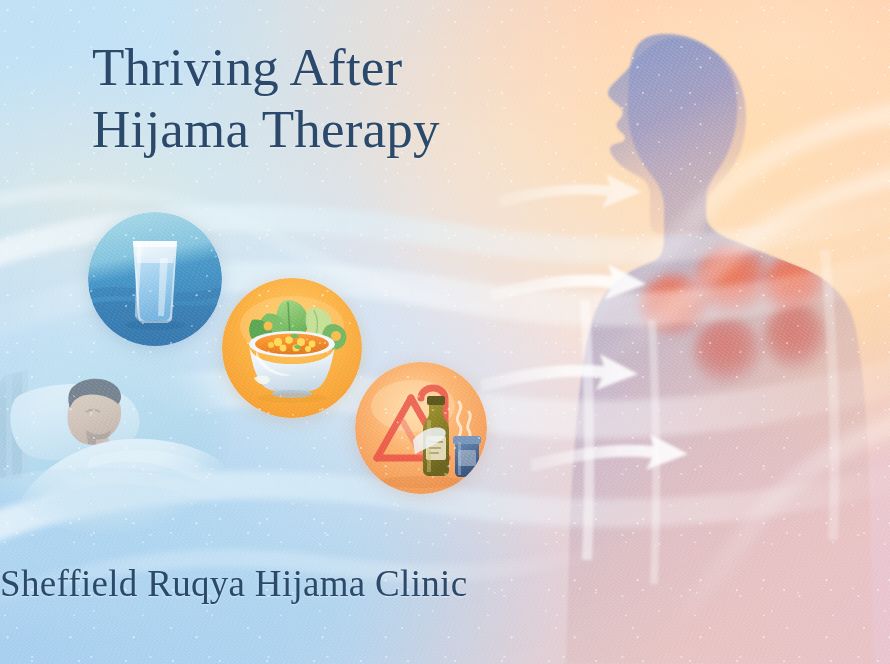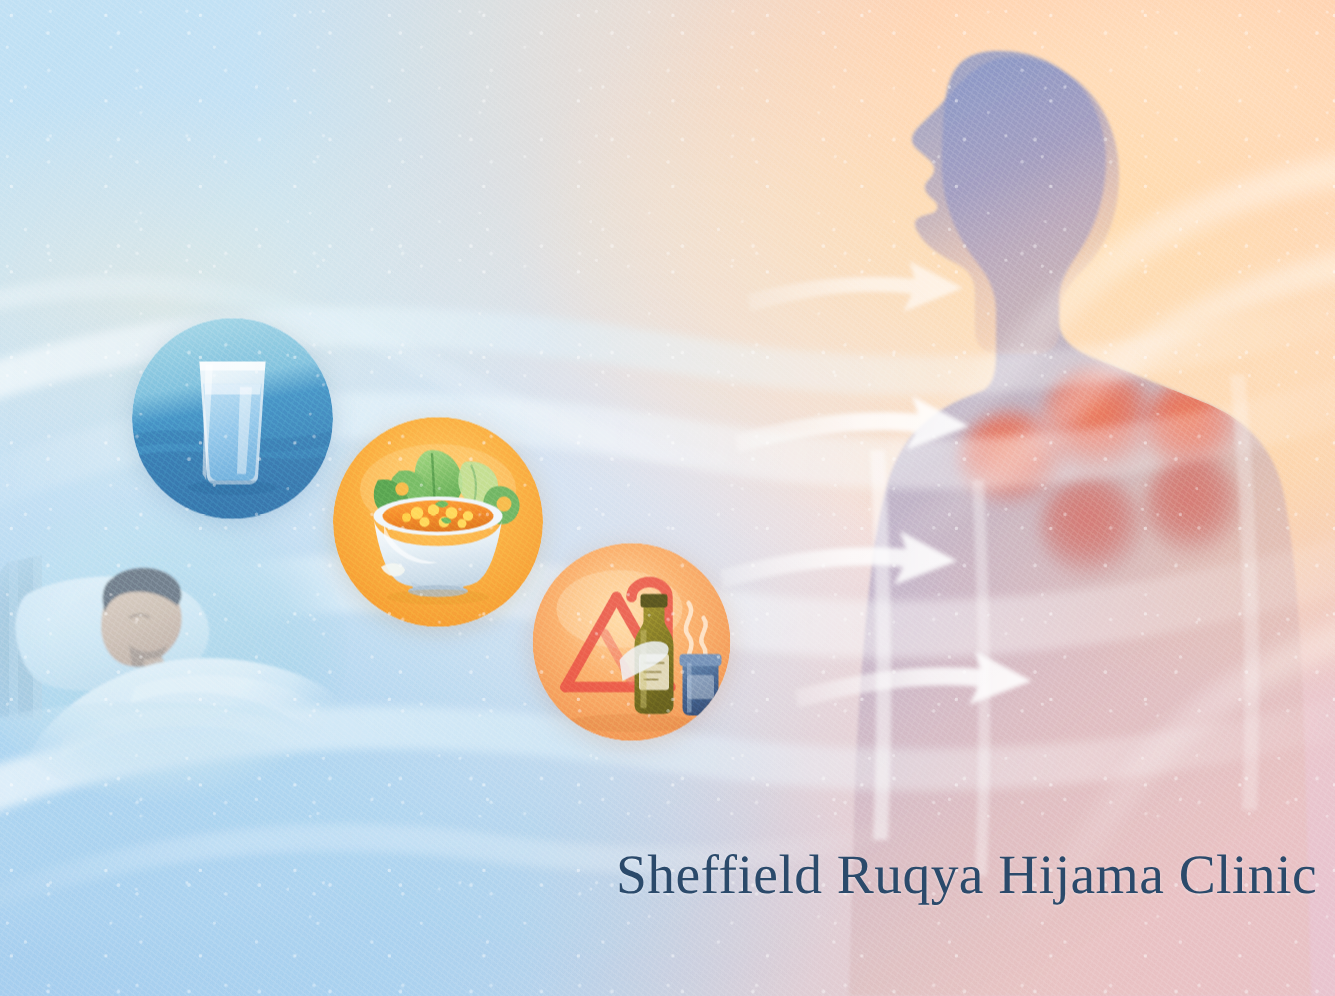--- a/index.html
+++ b/index.html
@@ -87,21 +87,21 @@
 
   
   #title{
     position:absolute;left:92px;top:36px;width:480px;
     color:#2b4a6b;font-size:53px;line-height:1.17;font-weight:400;
     letter-spacing:.2px;
     text-shadow:0 1px 2px rgba(255,255,255,.35);
     white-space:pre-line;
   }
   #clinic-name{
-    position:absolute;left:0;right:12px;top:562px;text-align:right;
+    position:absolute;left:0;right:0;top:562px;text-align:left;
     color:#2b4a6b;font-size:37px;line-height:1.2;font-weight:400;
     letter-spacing:.3px;
     text-shadow:0 1px 2px rgba(255,255,255,.4);
   }
   
   #bg-haze{
     background:radial-gradient(120% 120% at 50% 44%, rgba(255,255,255,.1) 0%, rgba(255,255,255,0) 55%);
   }
 </style>
 </head>
@@ -501,15 +501,17 @@
         <path d="M186,320 C190,400 192,490 188,584 L180,584 C184,490 182,400 178,320 Z" fill="#ffffff" opacity=".7"></path>
         <path d="M360,250 C368,340 372,440 368,540 L358,540 C362,440 358,340 350,250 Z" fill="#ffffff" opacity=".55"></path>
       </g>
     </svg>
   </div>
 
   <div class="layer" id="bg-speckle"></div>
   <div class="layer" id="bg-noise"></div>
   <div class="layer" id="bg-haze"></div>
 
+  <div id="title">Thriving After
+Hijama Therapy</div>
   <div id="clinic-name">Sheffield Ruqya Hijama Clinic</div>
 
 </div>
 
 </body></html>

